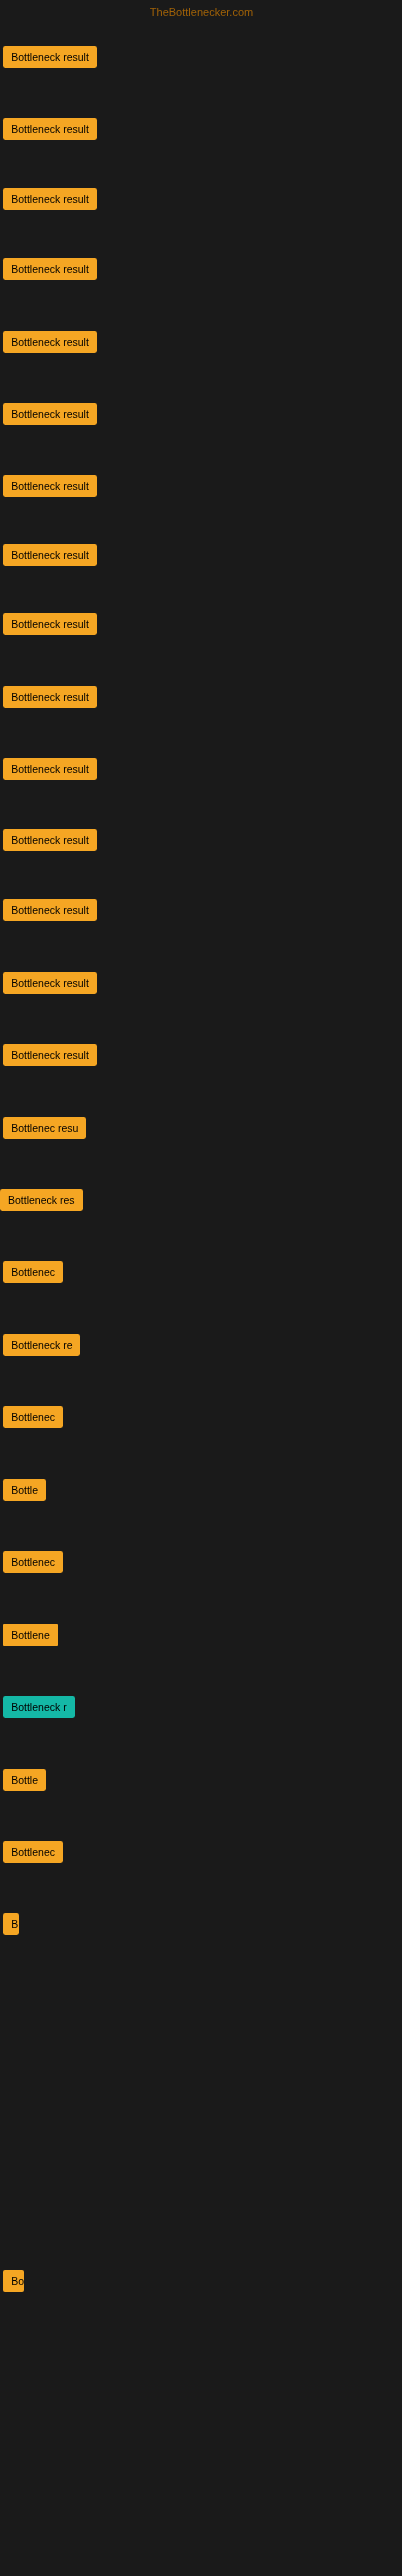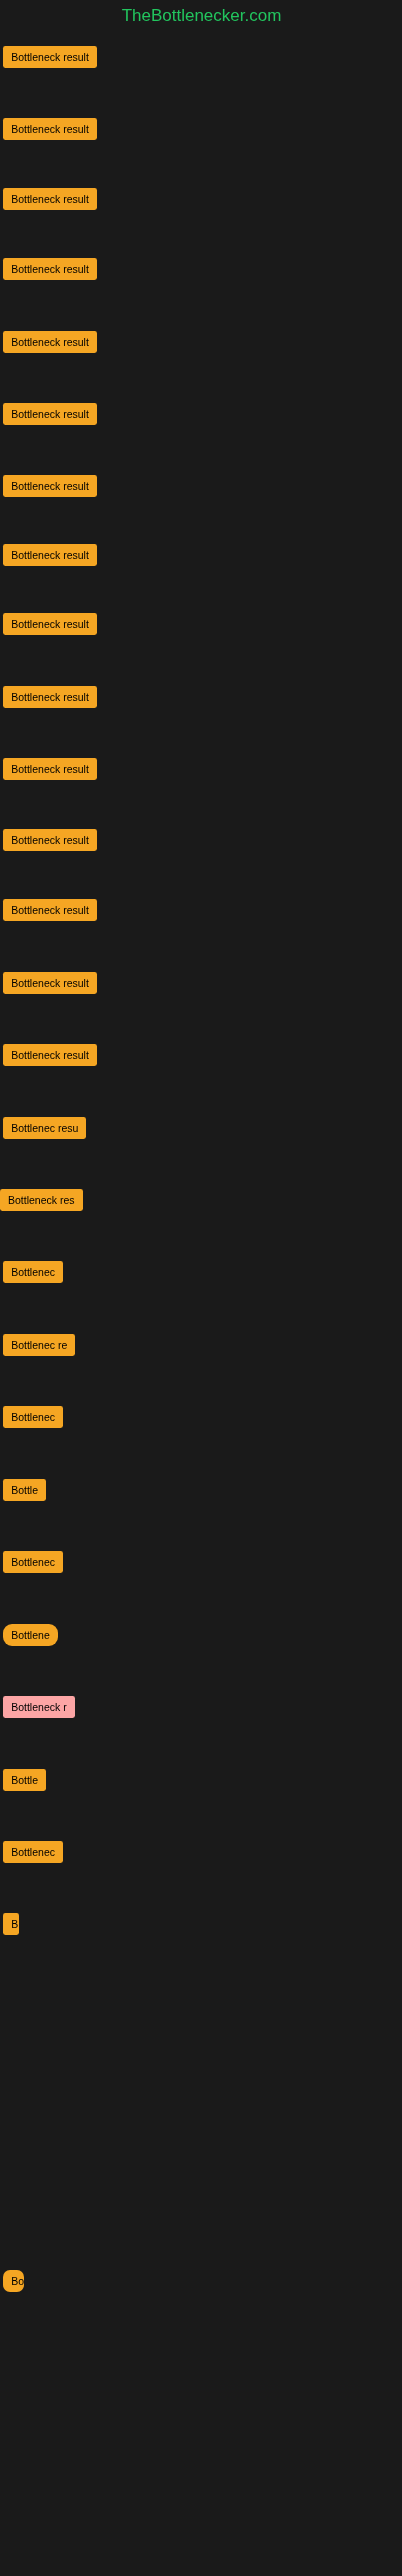--- a/index.html
+++ b/index.html
@@ -11,22 +11,22 @@
     body {
       background-color: #1a1a1a;
       width: 403px;
       min-height: 2576px;
       font-family: Arial, sans-serif;
       position: relative;
     }
 
     .site-title {
       text-align: center;
-      color: #22c55e;
-      font-size: 17px;
+      color: #a16207;
+      font-size: 11px;
       padding: 6.4px 0;
       background-color: #1a1a1a;
     }
 
     .items-container {
       padding: 3.2px 0;
     }
   </style>
 </head>
 <body>
@@ -49,23 +49,23 @@
 <div style="position: absolute; top: 613px; left: 3.2px;"><span style="display: inline-block; background-color: rgb(245, 166, 35); color: rgb(0, 0, 0); font-size: 10.5px; font-weight: 500; padding: 4.8px 8px; border-radius: 2.4px; white-space: nowrap; overflow: hidden; max-width: 113px;">Bottleneck result</span></div>
 <div style="position: absolute; top: 686px; left: 3.2px;"><span style="display: inline-block; background-color: rgb(245, 166, 35); color: rgb(0, 0, 0); font-size: 10.5px; font-weight: 500; padding: 4.8px 8px; border-radius: 2.4px; white-space: nowrap; overflow: hidden; max-width: 113px;">Bottleneck result</span></div>
 <div style="position: absolute; top: 758px; left: 3.2px;"><span style="display: inline-block; background-color: rgb(245, 166, 35); color: rgb(0, 0, 0); font-size: 10.5px; font-weight: 500; padding: 4.8px 8px; border-radius: 2.4px; white-space: nowrap; overflow: hidden; max-width: 113px;">Bottleneck result</span></div>
 <div style="position: absolute; top: 829px; left: 3.2px;"><span style="display: inline-block; background-color: rgb(245, 166, 35); color: rgb(0, 0, 0); font-size: 10.5px; font-weight: 500; padding: 4.8px 8px; border-radius: 2.4px; white-space: nowrap; overflow: hidden; max-width: 113px;">Bottleneck result</span></div>
 <div style="position: absolute; top: 899px; left: 3.2px;"><span style="display: inline-block; background-color: rgb(245, 166, 35); color: rgb(0, 0, 0); font-size: 10.5px; font-weight: 500; padding: 4.8px 8px; border-radius: 2.4px; white-space: nowrap; overflow: hidden; max-width: 113px;">Bottleneck result</span></div>
 <div style="position: absolute; top: 972px; left: 3.2px;"><span style="display: inline-block; background-color: rgb(245, 166, 35); color: rgb(0, 0, 0); font-size: 10.5px; font-weight: 500; padding: 4.8px 8px; border-radius: 2.4px; white-space: nowrap; overflow: hidden; max-width: 113px;">Bottleneck result</span></div>
 <div style="position: absolute; top: 1044px; left: 3.2px;"><span style="display: inline-block; background-color: rgb(245, 166, 35); color: rgb(0, 0, 0); font-size: 10.5px; font-weight: 500; padding: 4.8px 8px; border-radius: 2.4px; white-space: nowrap; overflow: hidden; max-width: 105px;">Bottleneck result</span></div>
 <div style="position: absolute; top: 1117px; left: 3.2px;"><span style="display: inline-block; background-color: rgb(245, 166, 35); color: rgb(0, 0, 0); font-size: 10.5px; font-weight: 500; padding: 4.8px 8px; border-radius: 2.4px; white-space: nowrap; overflow: hidden; max-width: 93px;">Bottlenec resu</span></div>
 <div style="position: absolute; top: 1189px; left: 0;"><span style="display: inline-block; background-color: rgb(245, 166, 35); color: rgb(0, 0, 0); font-size: 10.5px; font-weight: 500; padding: 4.8px 8px; border-radius: 2.4px; white-space: nowrap; overflow: hidden; max-width: 85px;">Bottleneck res</span></div>
 <div style="position: absolute; top: 1261px; left: 3.2px;"><span style="display: inline-block; background-color: rgb(245, 166, 35); color: rgb(0, 0, 0); font-size: 10.5px; font-weight: 500; padding: 4.8px 8px; border-radius: 2.4px; white-space: nowrap; overflow: hidden; max-width: 64px;">Bottlenec</span></div>
-<div style="position: absolute; top: 1334px; left: 3.2px;"><span style="display: inline-block; background-color: rgb(245, 166, 35); color: rgb(0, 0, 0); font-size: 10.5px; font-weight: 500; padding: 4.8px 8px; border-radius: 2.4px; white-space: nowrap; overflow: hidden; max-width: 81px;">Bottlenec re</span></div>
+<div style="position: absolute; top: 1334px; left: 3.2px;"><span style="display: inline-block; background-color: rgb(245, 166, 35); color: rgb(0, 0, 0); font-size: 10.5px; font-weight: 500; padding: 4.8px 8px; border-radius: 2.4px; white-space: nowrap; overflow: hidden; max-width: 81px;">Bottleneck re</span></div>
 <div style="position: absolute; top: 1406px; left: 3.2px;"><span style="display: inline-block; background-color: rgb(245, 166, 35); color: rgb(0, 0, 0); font-size: 10.5px; font-weight: 500; padding: 4.8px 8px; border-radius: 2.4px; white-space: nowrap; overflow: hidden; max-width: 64px;">Bottlenec</span></div>
 <div style="position: absolute; top: 1479px; left: 3.2px;"><span style="display: inline-block; background-color: rgb(245, 166, 35); color: rgb(0, 0, 0); font-size: 10.5px; font-weight: 500; padding: 4.8px 8px; border-radius: 2.4px; white-space: nowrap; overflow: hidden; max-width: 48px;">Bottle</span></div>
 <div style="position: absolute; top: 1551px; left: 3.2px;"><span style="display: inline-block; background-color: rgb(245, 166, 35); color: rgb(0, 0, 0); font-size: 10.5px; font-weight: 500; padding: 4.8px 8px; border-radius: 2.4px; white-space: nowrap; overflow: hidden; max-width: 64px;">Bottlenec</span></div>
-<div style="position: absolute; top: 1624px; left: 3.2px;"><span style="display: inline-block; background-color: rgb(245, 166, 35); color: rgb(0, 0, 0); font-size: 10.5px; font-weight: 500; padding: 4.8px 8px; border-radius: 9px; white-space: nowrap; overflow: hidden; max-width: 58px;">Bottlene</span></div>
-<div style="position: absolute; top: 1696px; left: 3.2px;"><span style="display: inline-block; background-color: #fca5a5; color: rgb(0, 0, 0); font-size: 10.5px; font-weight: 500; padding: 4.8px 8px; border-radius: 2.4px; white-space: nowrap; overflow: hidden; max-width: 74px;">Bottleneck r</span></div>
+<div style="position: absolute; top: 1624px; left: 3.2px;"><span style="display: inline-block; background-color: rgb(245, 166, 35); color: rgb(0, 0, 0); font-size: 10.5px; font-weight: 500; padding: 4.8px 8px; border-radius: 1px; white-space: nowrap; overflow: hidden; max-width: 58px;">Bottlene</span></div>
+<div style="position: absolute; top: 1696px; left: 3.2px;"><span style="display: inline-block; background-color: #14b8a6; color: rgb(0, 0, 0); font-size: 10.5px; font-weight: 500; padding: 4.8px 8px; border-radius: 2.4px; white-space: nowrap; overflow: hidden; max-width: 74px;">Bottleneck r</span></div>
 <div style="position: absolute; top: 1769px; left: 3.2px;"><span style="display: inline-block; background-color: rgb(245, 166, 35); color: rgb(0, 0, 0); font-size: 10.5px; font-weight: 500; padding: 4.8px 8px; border-radius: 2.4px; white-space: nowrap; overflow: hidden; max-width: 45px;">Bottle</span></div>
 <div style="position: absolute; top: 1841px; left: 3.2px;"><span style="display: inline-block; background-color: rgb(245, 166, 35); color: rgb(0, 0, 0); font-size: 10.5px; font-weight: 500; padding: 4.8px 8px; border-radius: 2.4px; white-space: nowrap; overflow: hidden; max-width: 64px;">Bottlenec</span></div>
 <div style="position: absolute; top: 1913px; left: 3.2px;"><span style="display: inline-block; background-color: rgb(245, 166, 35); color: rgb(0, 0, 0); font-size: 10.5px; font-weight: 500; padding: 4.8px 8px; border-radius: 2.4px; white-space: nowrap; overflow: hidden; max-width: 16px;">B</span></div>
-<div style="position: absolute; top: 2270px; left: 3.2px;"><span style="display: inline-block; background-color: rgb(245, 166, 35); color: rgb(0, 0, 0); font-size: 10.5px; font-weight: 500; padding: 4.8px 8px; border-radius: 7px; white-space: nowrap; overflow: hidden; max-width: 21px;">Bo</span></div>
+<div style="position: absolute; top: 2270px; left: 3.2px;"><span style="display: inline-block; background-color: rgb(245, 166, 35); color: rgb(0, 0, 0); font-size: 10.5px; font-weight: 500; padding: 4.8px 8px; border-radius: 2px; white-space: nowrap; overflow: hidden; max-width: 21px;">Bo</span></div>
 
 
 </body></html>

